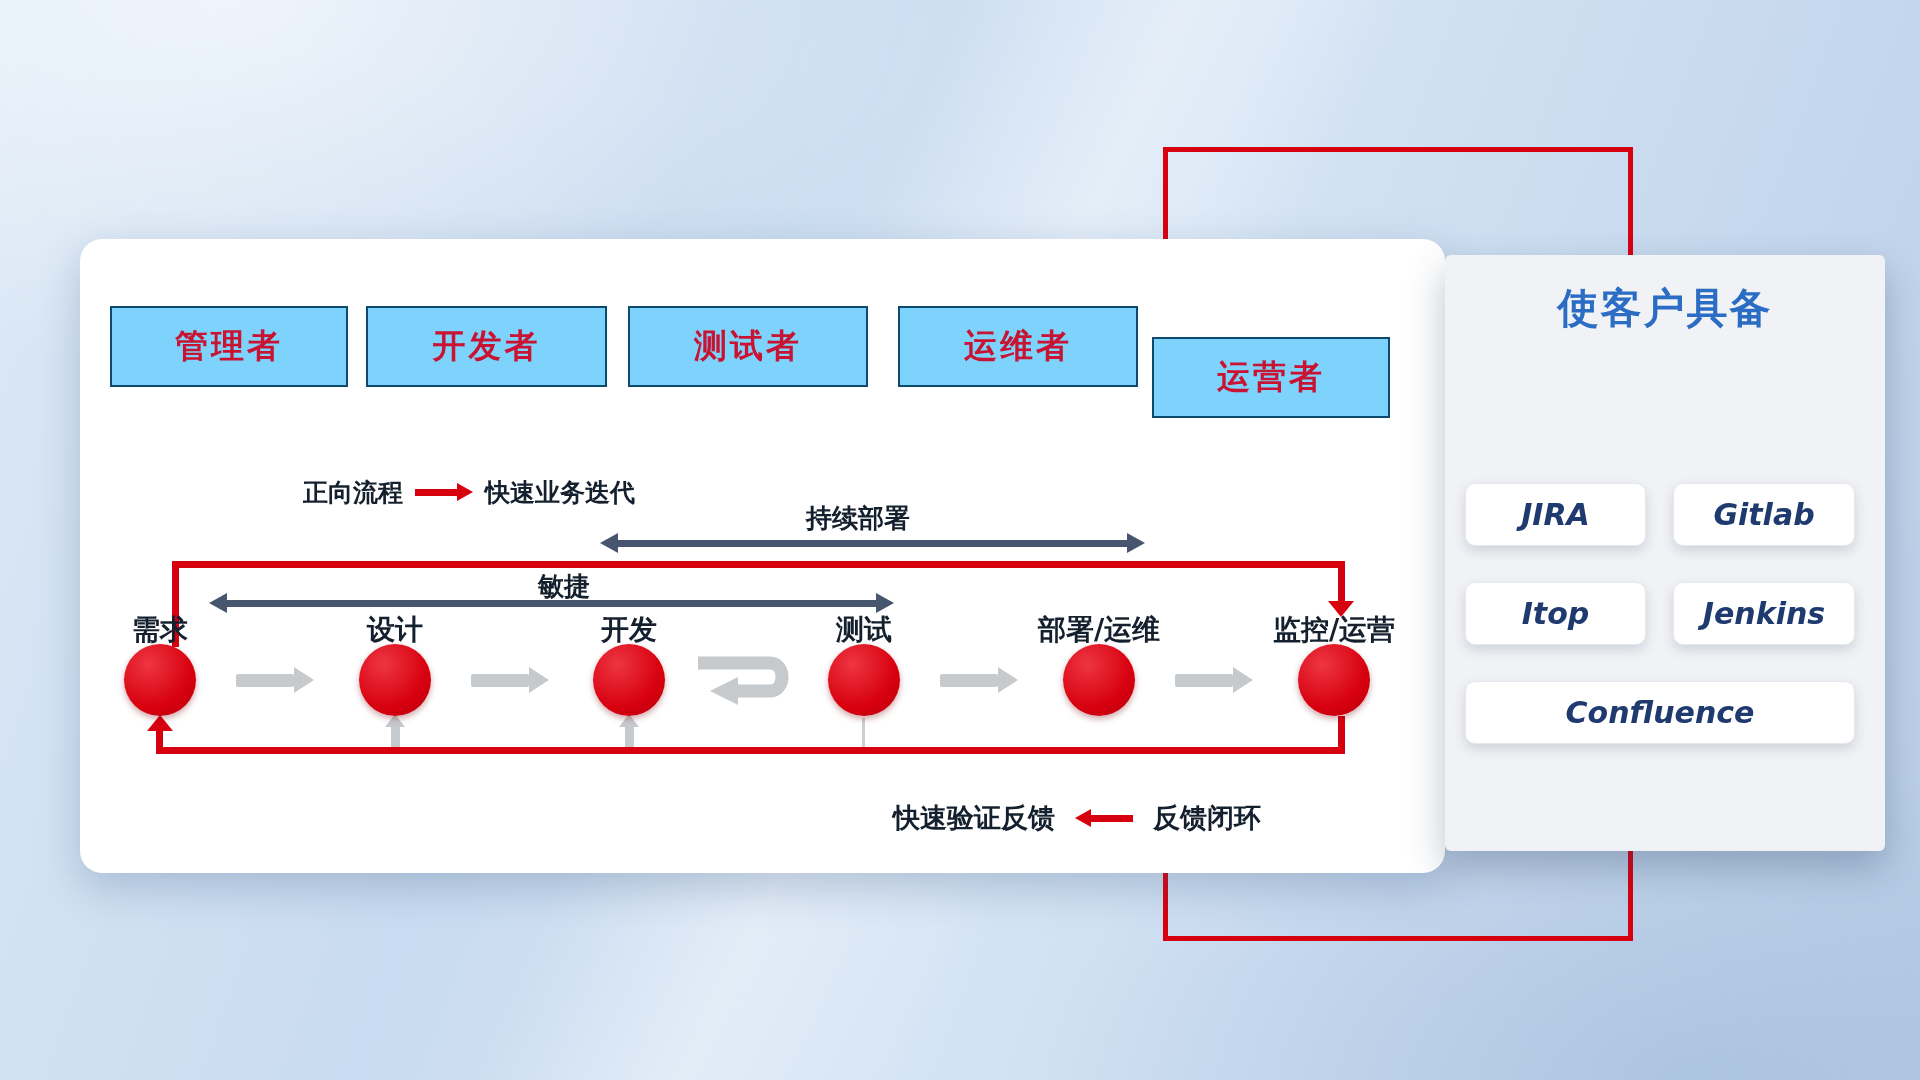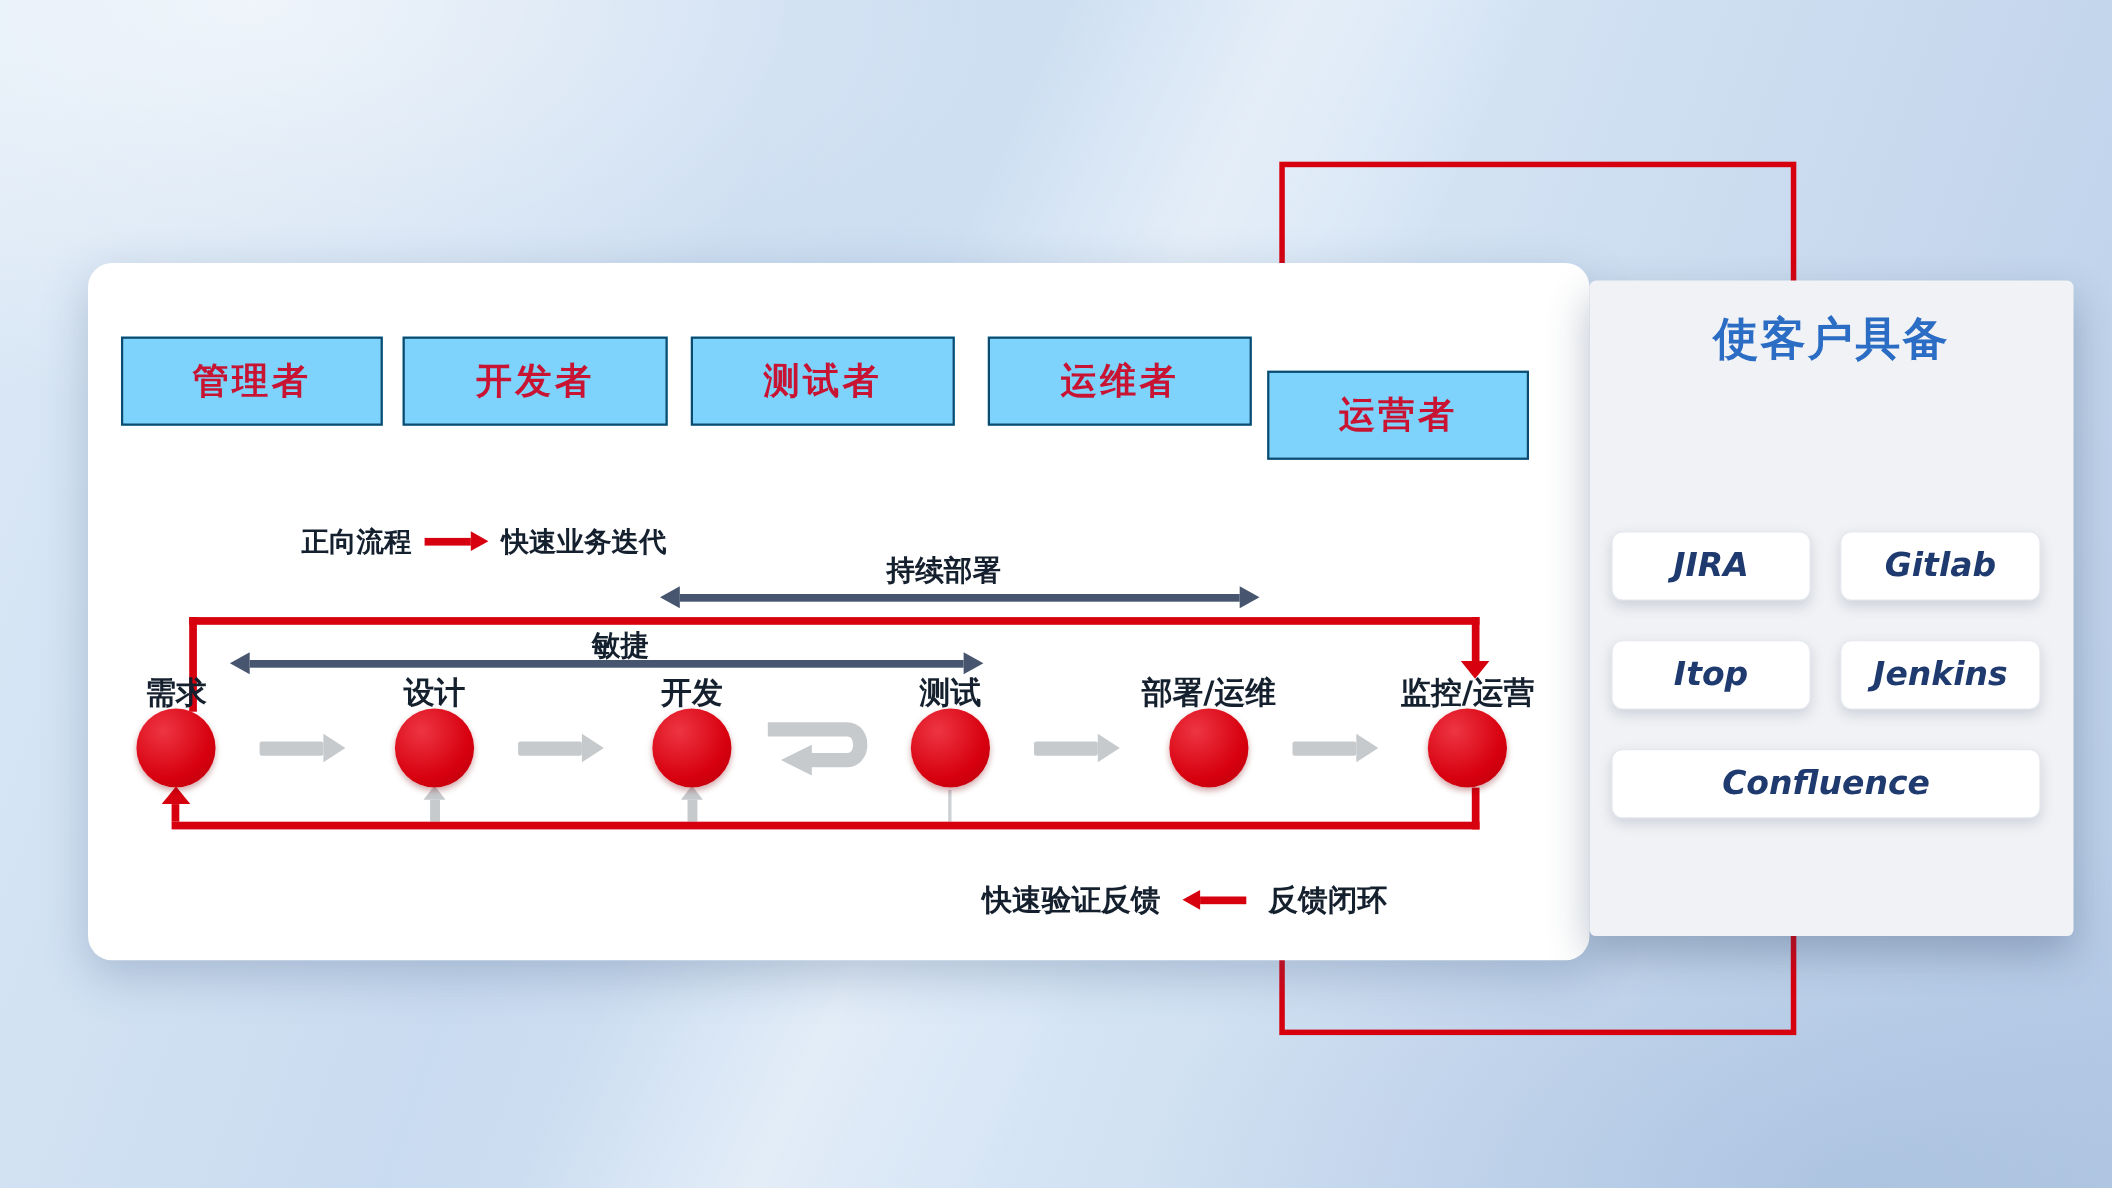--- a/index.html
+++ b/index.html
@@ -37,21 +37,21 @@
     border:2px solid #0c4a6e; display:flex; align-items:center; justify-content:center;
   }
   .role-box span { color:#c81432; font-size:33px; font-weight:bold; letter-spacing:3px; }
 
   .desc {
     left:55px; top:170px; width:1295px;
     font-size:29px; font-weight:bold; color:#15202e; letter-spacing:1px; white-space:nowrap;
   }
 
   .legend-row { display:flex; align-items:center; }
-  .legend-fwd { left:194px; top:237px; height:32px; gap:12px; }
+  .legend-fwd { left:223px; top:237px; height:32px; gap:12px; }
   .legend-fb  { left:813px; top:562px; height:34px; gap:20px; }
   .legend-row .txt { font-size:25px; font-weight:bold; color:#15202e; }
   .legend-fb .txt { font-size:27px; }
 
   .red-arrow { display:flex; align-items:center; }
   .red-arrow .bar { width:42px; height:7px; background:#d7000f; }
   .red-arrow .head-r { width:0; height:0; border-top:9px solid transparent; border-bottom:9px solid transparent; border-left:16px solid #d7000f; }
   .red-arrow .head-l { width:0; height:0; border-top:9px solid transparent; border-bottom:9px solid transparent; border-right:16px solid #d7000f; }
 
   .arrow-label {

